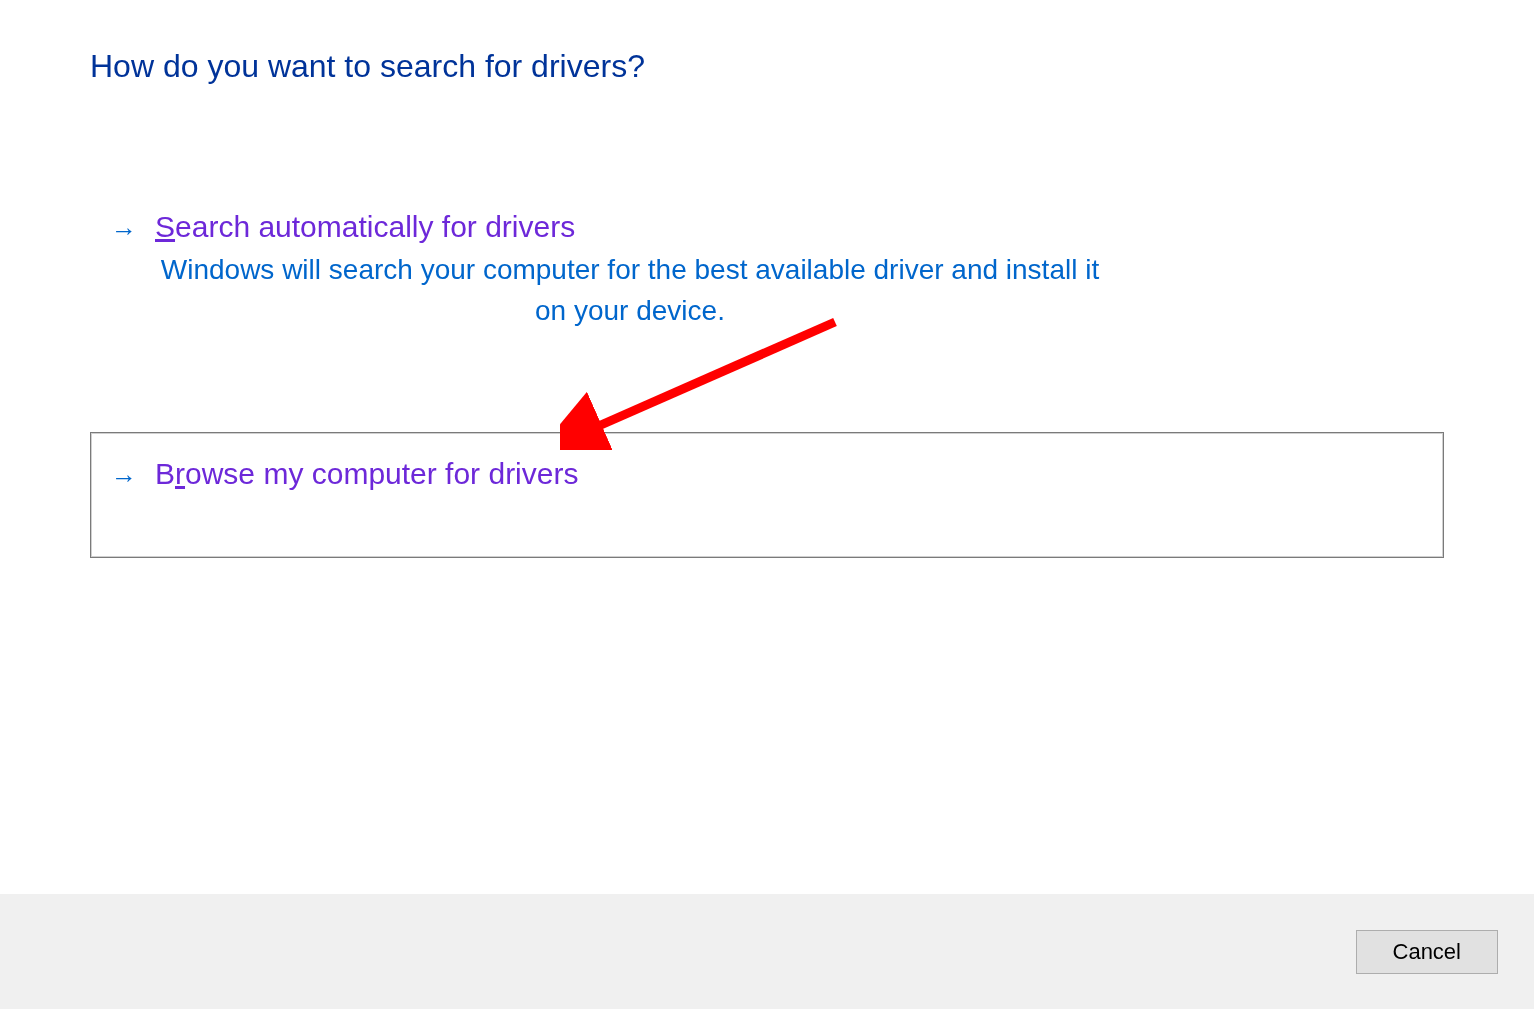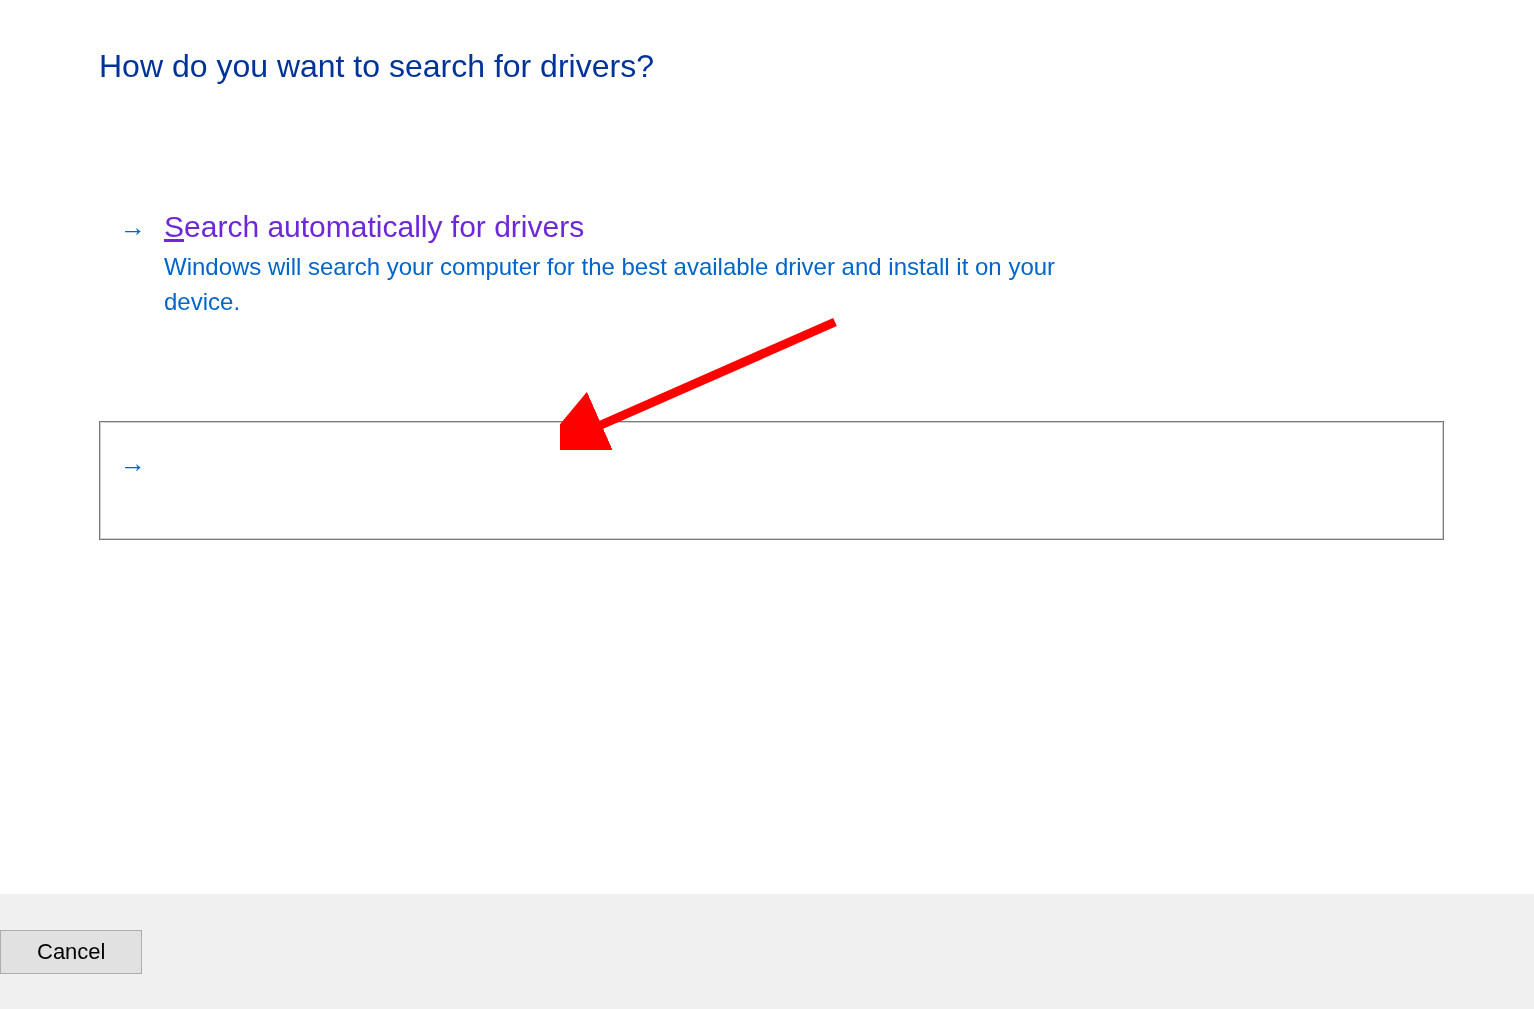--- a/index.html
+++ b/index.html
@@ -10,21 +10,20 @@
     body {
       font-family: "Segoe UI", Tahoma, sans-serif;
       background: #ffffff;
       width: 1534px;
       height: 1009px;
       position: relative;
       overflow: hidden;
     }
     .content {
       padding: 48px 90px 4px 90px;
-      margin-left: 9px;
     }
     .page-title {
       color: #003399;
       font-size: 32px;
       font-weight: 400;
       margin-bottom: 100px;
     }
     .option {
       display: flex;
       align-items: flex-start;
@@ -52,34 +51,35 @@
       color: #6d28d9;
       font-size: 30px;
       font-weight: 400;
       margin-bottom: 6px;
     }
     .option-title .mnemonic {
       text-decoration: underline;
     }
     .option-desc {
       color: #0066cc;
-      font-size: 24px;
+      font-size: 28px;
       font-weight: 400;
       line-height: 1.45;
       max-width: 950px;
+      text-align: center;
     }
     .footer {
       position: absolute;
       bottom: 0;
       left: 0;
       right: 0;
       height: 115px;
       background: #f0f0f0;
       display: flex;
-      justify-content: flex-start;
+      justify-content: flex-end;
       align-items: center;
       padding-right: 36px;
     }
     .cancel-btn {
       background: #e1e1e1;
       border: 1px solid #adadad;
       font-size: 22px;
       font-family: inherit;
       padding: 8px 36px;
       cursor: pointer;
@@ -100,20 +100,21 @@
     <span class="arrow-icon">→</span>
     <div class="option-text">
       <div class="option-title"><span></span><span class="mnemonic">S</span><span>earch automatically for drivers</span></div>
       <div class="option-desc">Windows will search your computer for the best available driver and install it on your device.</div>
     </div>
   </div>
 
   <div class="option selected">
     <span class="arrow-icon">→</span>
     <div class="option-text">
+      <div class="option-title"><span>B</span><span class="mnemonic">r</span><span>owse my computer for drivers</span></div>
     </div>
   </div>
 </div>
 
 <svg class="annotation-arrow" style="left:560px; top:310px; width:290px; height:140px;" viewBox="0 0 290 140">
   <defs>
     <marker id="arrowhead" markerWidth="8" markerHeight="8" refX="2" refY="4" orient="auto">
       <polygon points="0 0, 8 4, 0 8" fill="#ff0000"></polygon>
     </marker>
   </defs>

